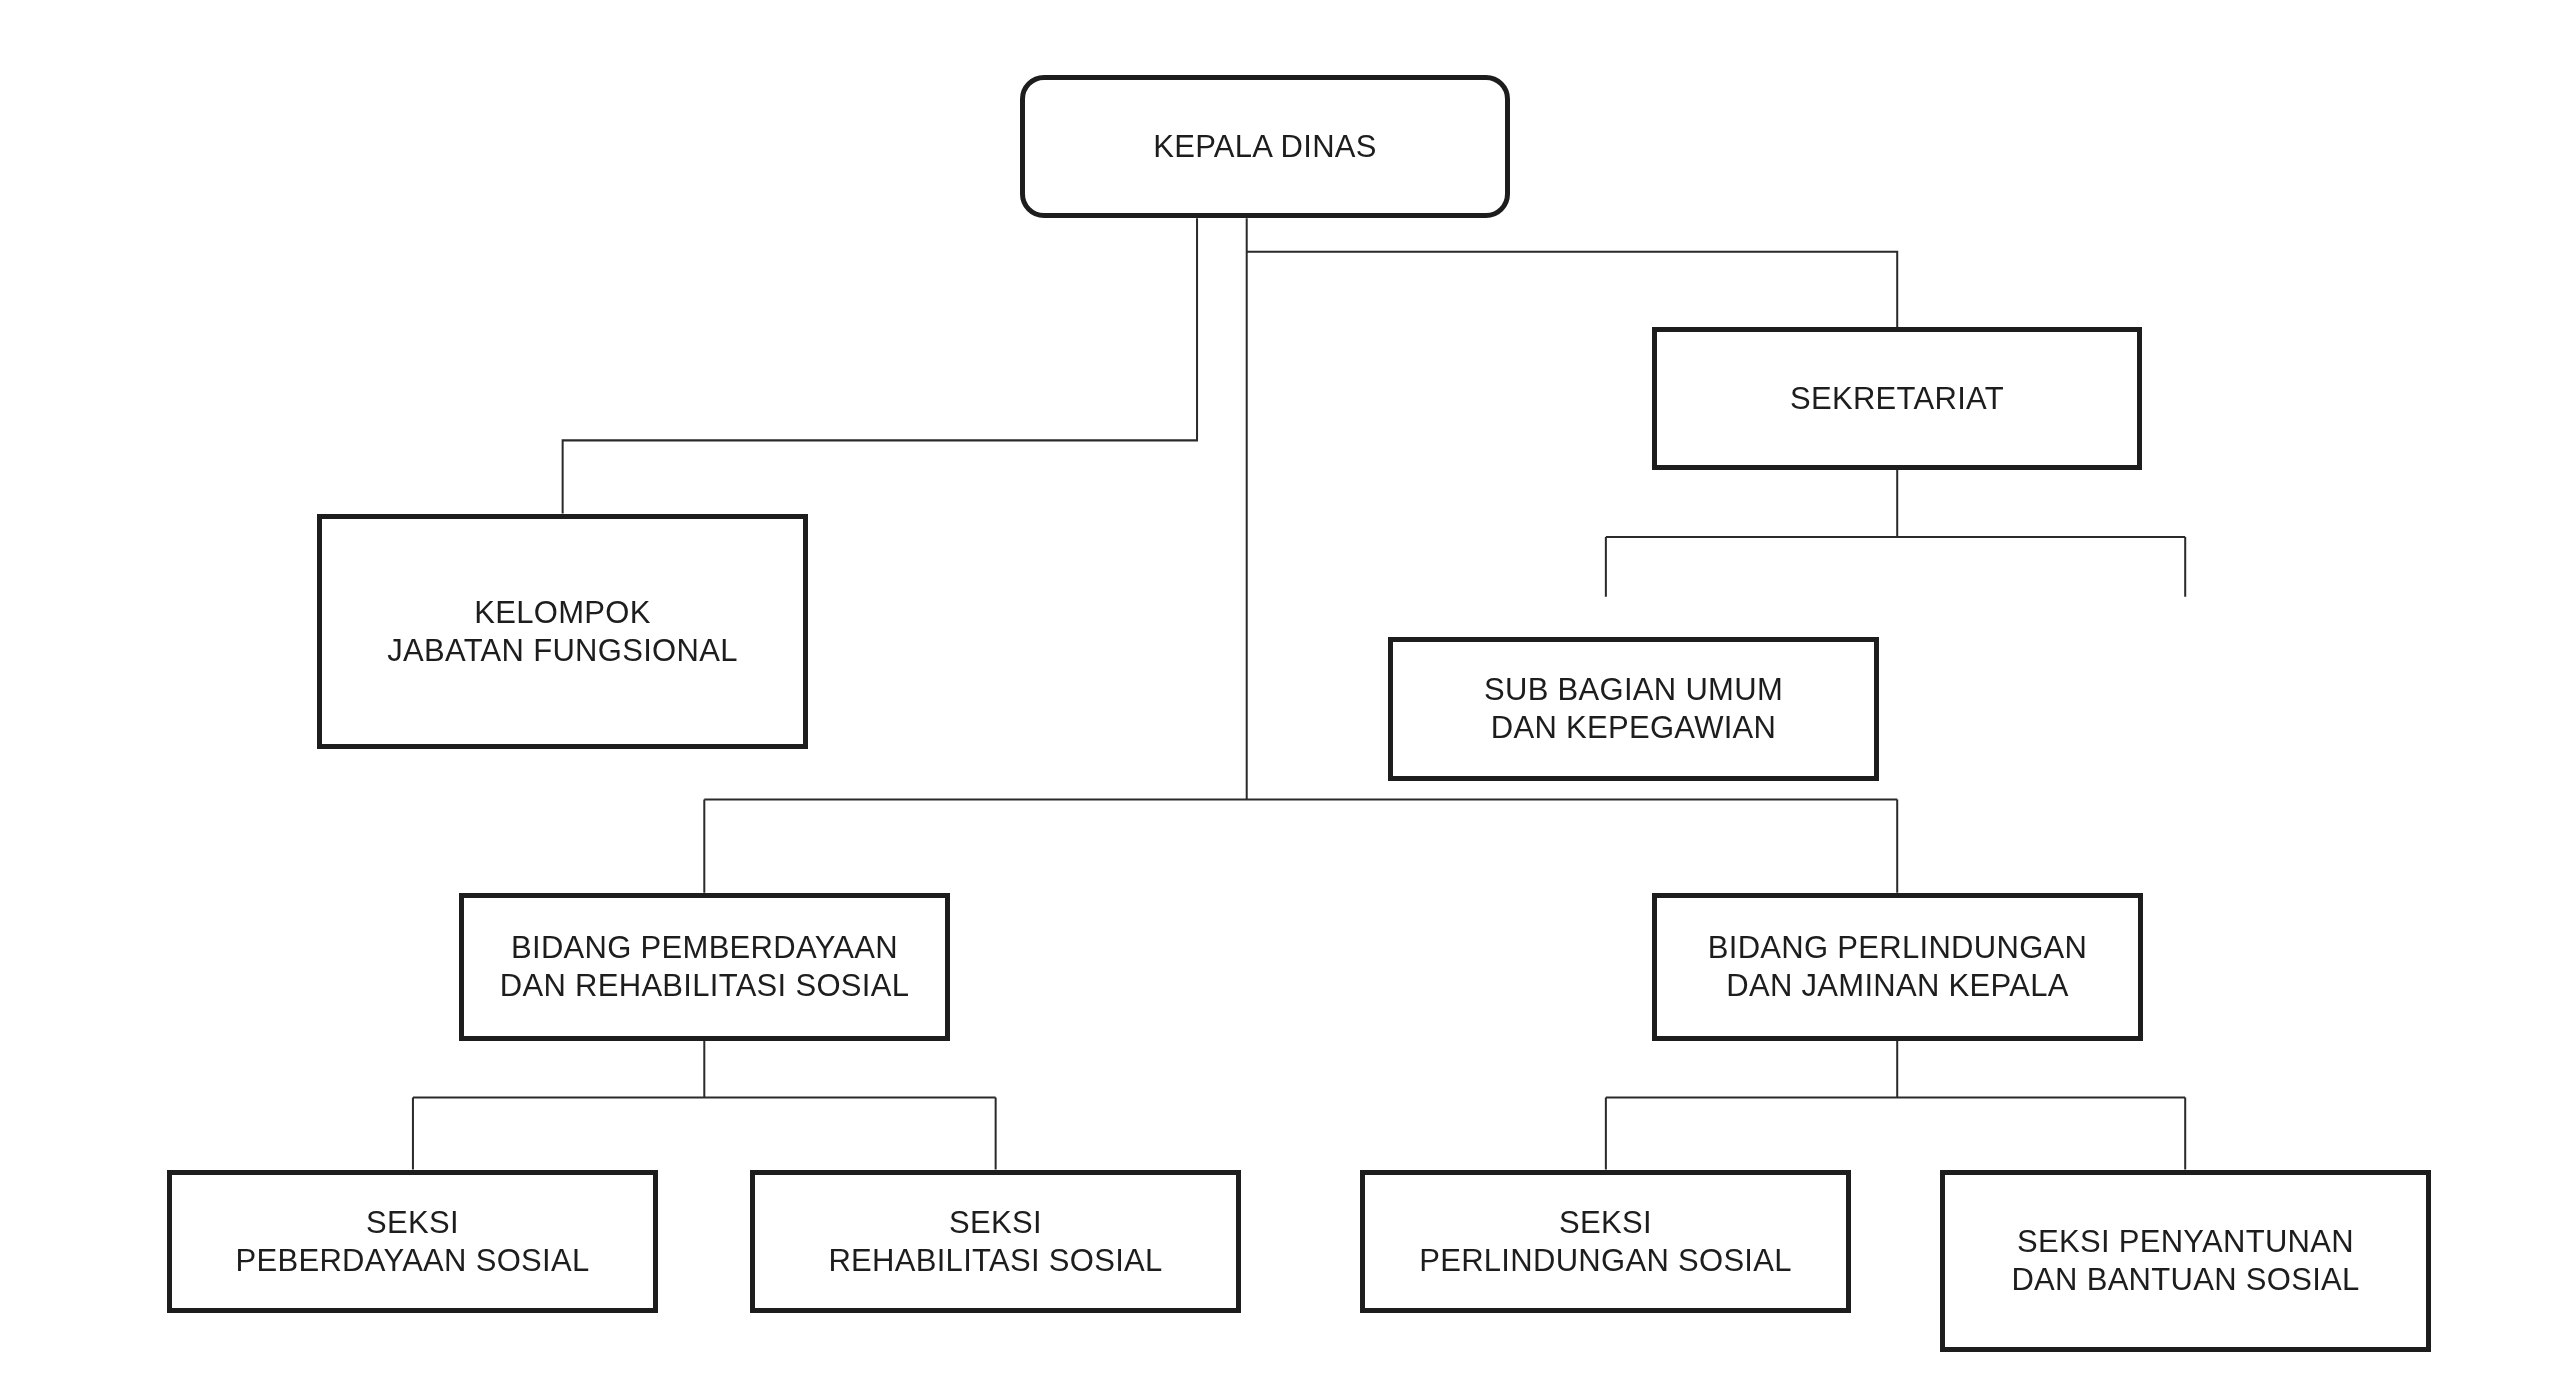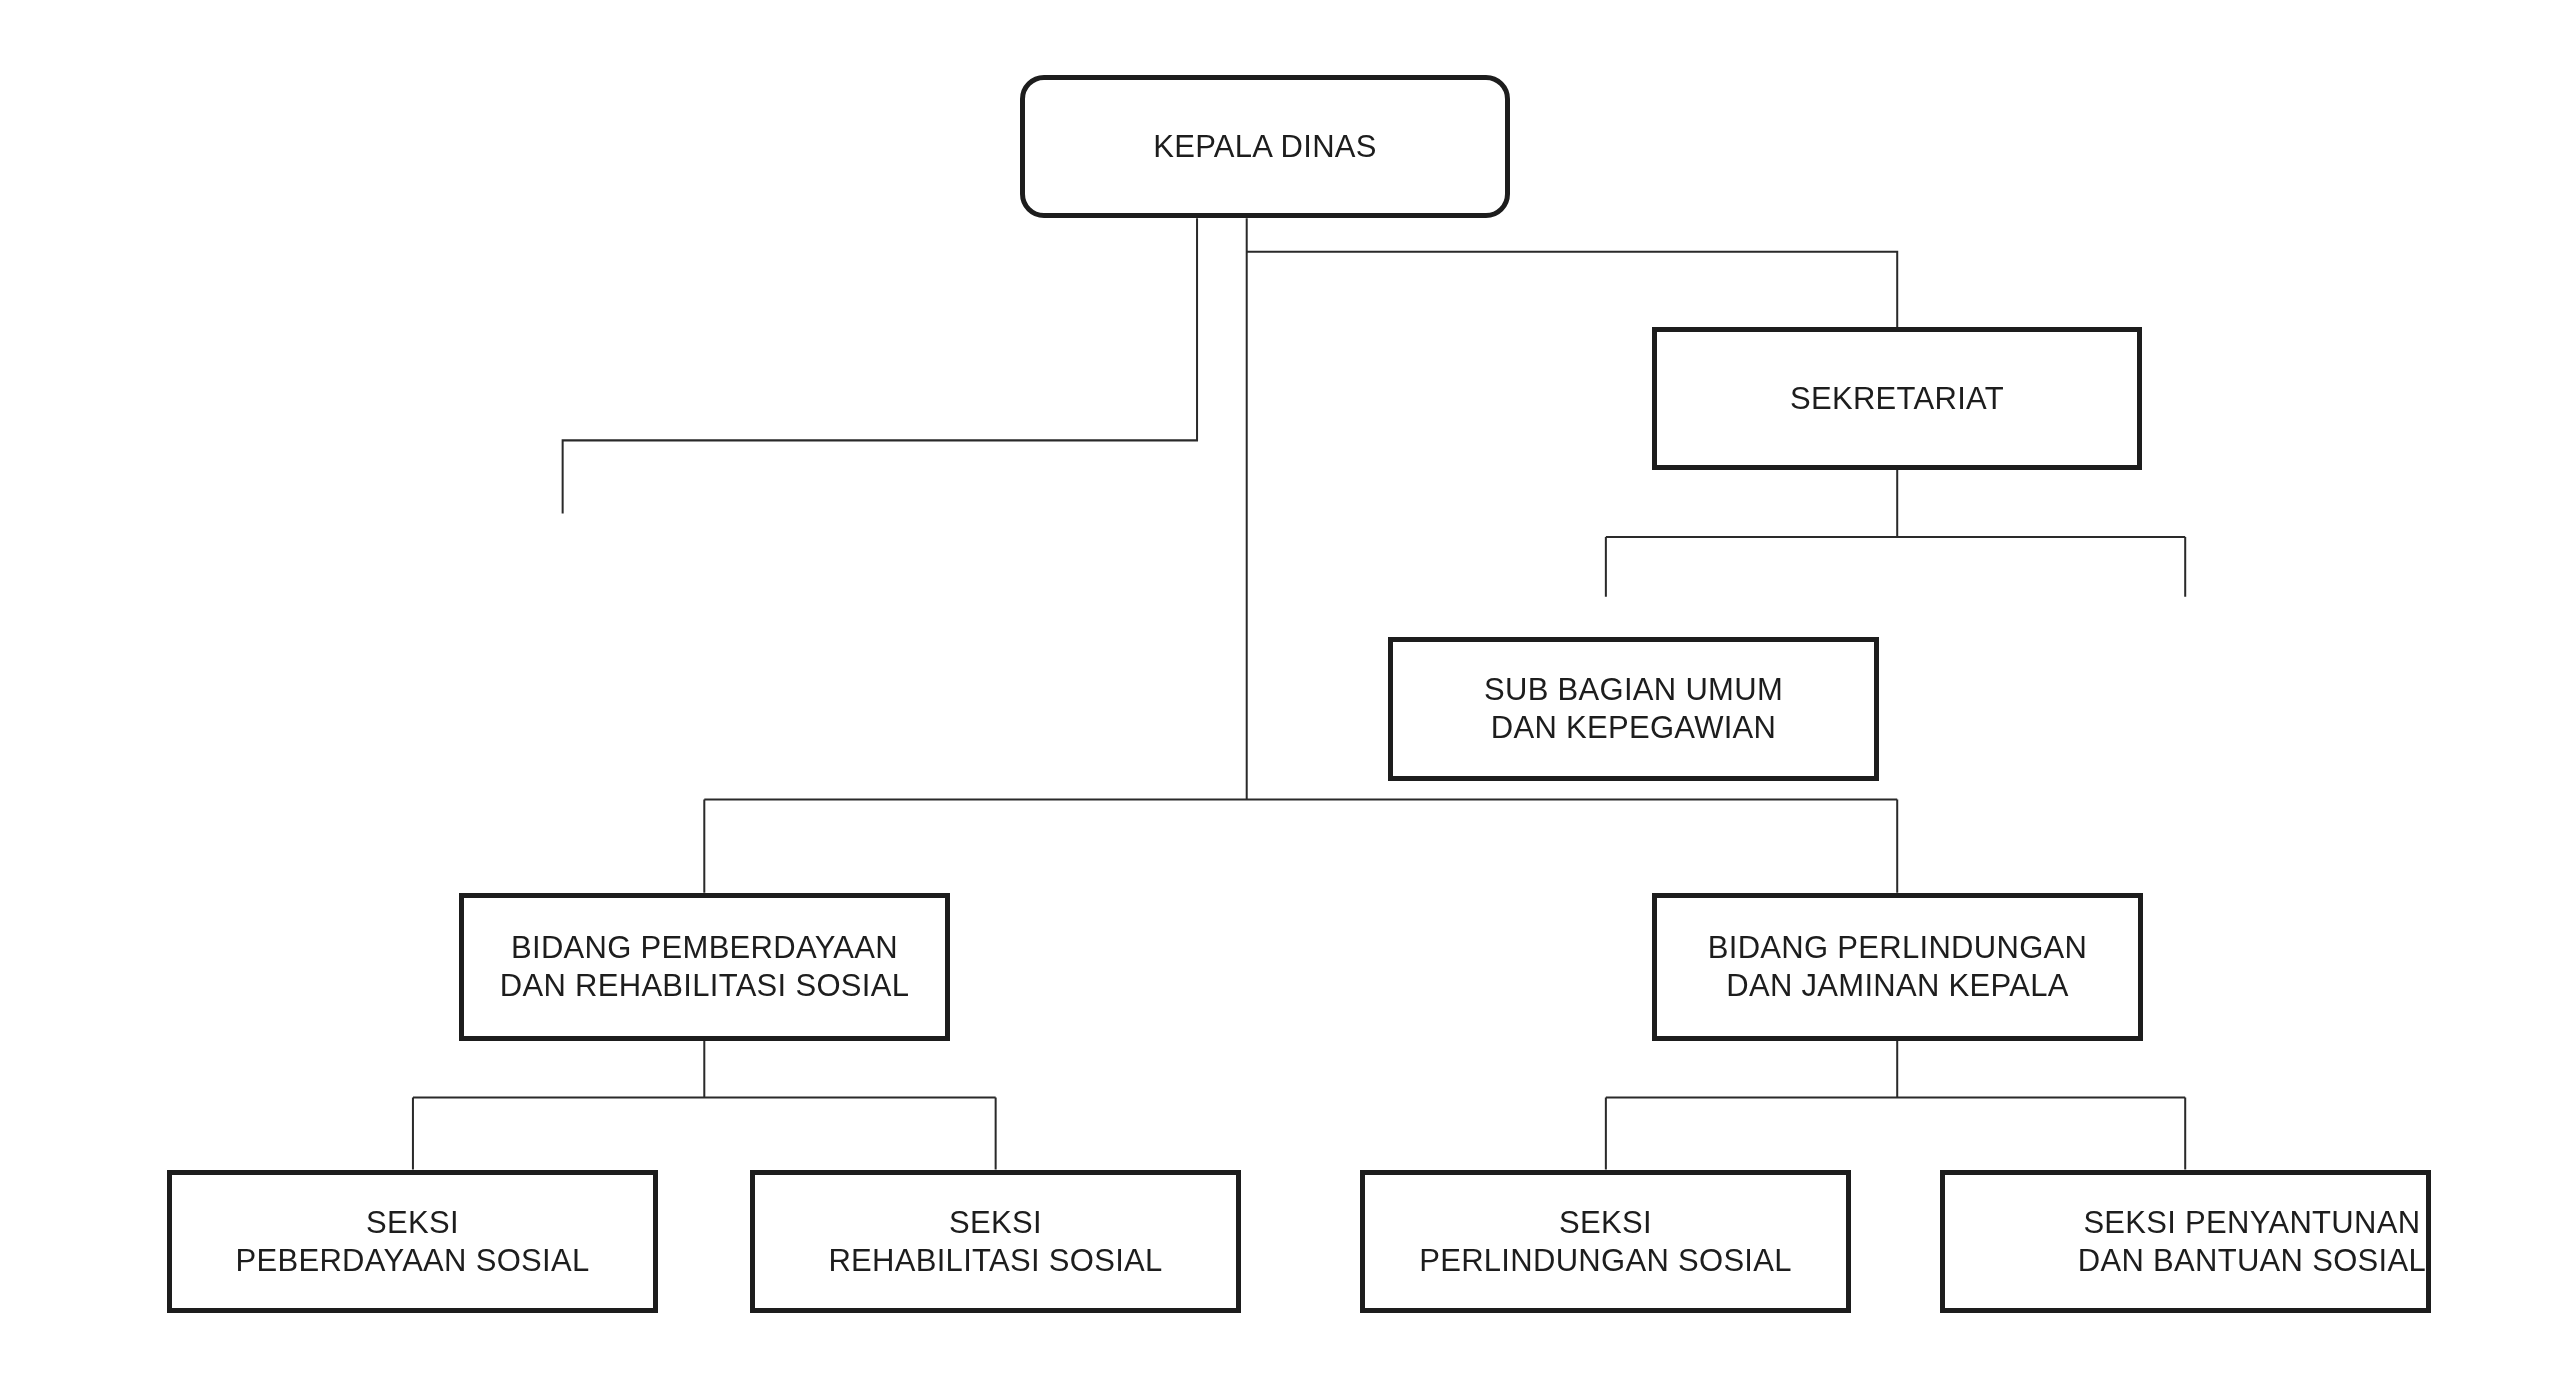--- a/index.html
+++ b/index.html
@@ -42,21 +42,21 @@
   .n-kepala            { left: 1020px; top: 75px;  width: 490px; height: 143px; border-radius: 24px; }
   .n-kelompok          { left: 317px;  top: 514px;  width: 491px; height: 235px; }
   .n-sekretariat       { left: 1652px; top: 327px;  width: 490px; height: 143px; }
   .n-sub-umum          { left: 1388px; top: 597px;  width: 491px; height: 144px; margin-top: 40px; }
   .n-sub-perencanaan   { left: 1940px; top: 597px;  width: 491px; height: 144px; }
   .n-bidang-pemberdayaan { left: 459px;  top: 893px; width: 491px; height: 148px; }
   .n-bidang-perlindungan { left: 1652px; top: 893px; width: 491px; height: 148px; }
   .n-seksi-peberdayaan { left: 167px;  top: 1170px; width: 491px; height: 143px; }
   .n-seksi-rehabilitasi{ left: 750px; top: 1170px; width: 491px; height: 143px; }
   .n-seksi-perlindungan{ left: 1360px; top: 1170px; width: 491px; height: 143px; }
-  .n-seksi-penyantunan { left: 1940px; top: 1170px; width: 491px; height: 143px; justify-content: flex-end; }
+  .n-seksi-penyantunan { left: 1940px; top: 1170px; width: 491px; height: 182px; }
   .connector { stroke: var(--line); stroke-width: 3; fill: none; }
 </style>
 </head>
 <body>
 
 <div id="canvas">
 
   <svg id="connector-layer" viewBox="0 0 3837 2081" xmlns="http://www.w3.org/2000/svg" aria-hidden="true">
 
     <path class="connector" d="M1783,325 V656 H838 V765"></path>
@@ -71,20 +71,24 @@
 
     <path class="connector" d="M1049,1550 V1635 M615,1635 H1483 M615,1635 V1742 M1483,1635 V1742"></path>
 
     <path class="connector" d="M2826,1550 V1635 M2392,1635 H3255 M2392,1635 V1742 M3255,1635 V1742"></path>
   </svg>
 
   <div class="org-node n-kepala">
     <span class="node-label">KEPALA DINAS</span>
   </div>
 
+  <div class="org-node n-kelompok">
+    <span class="node-label">KELOMPOK
+JABATAN FUNGSIONAL</span>
+  </div>
 
   <div class="org-node n-sekretariat">
     <span class="node-label">SEKRETARIAT</span>
   </div>
 
   <div class="org-node n-sub-umum">
     <span class="node-label">SUB BAGIAN UMUM
 DAN KEPEGAWIAN</span>
   </div>
 

